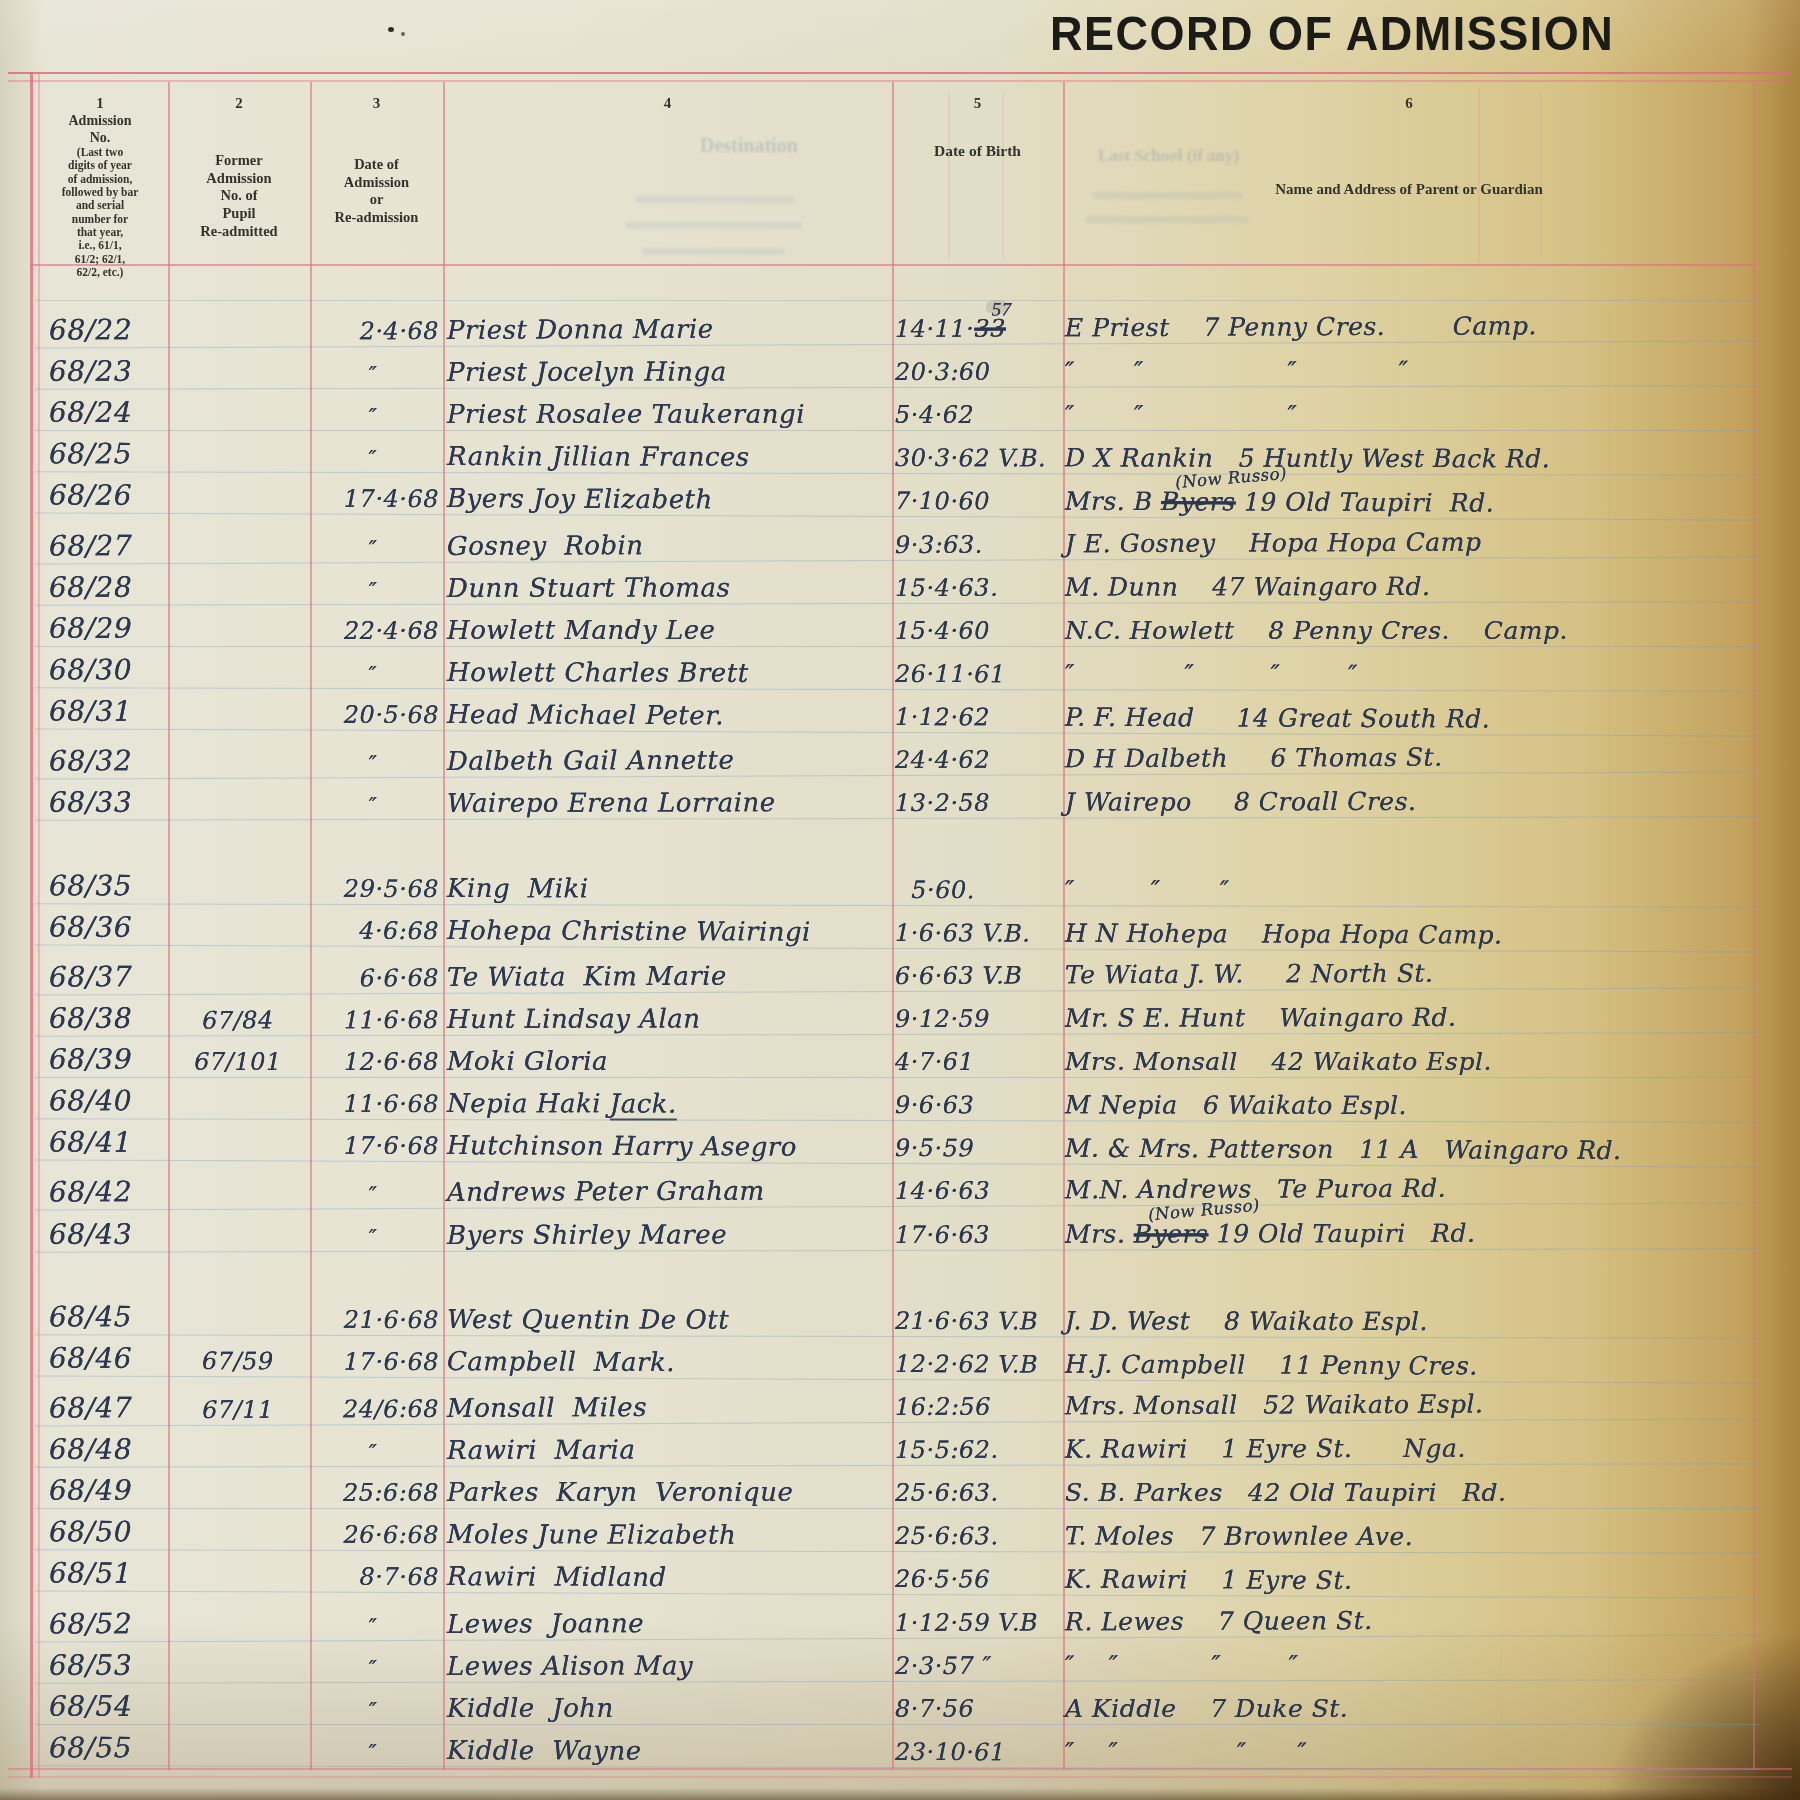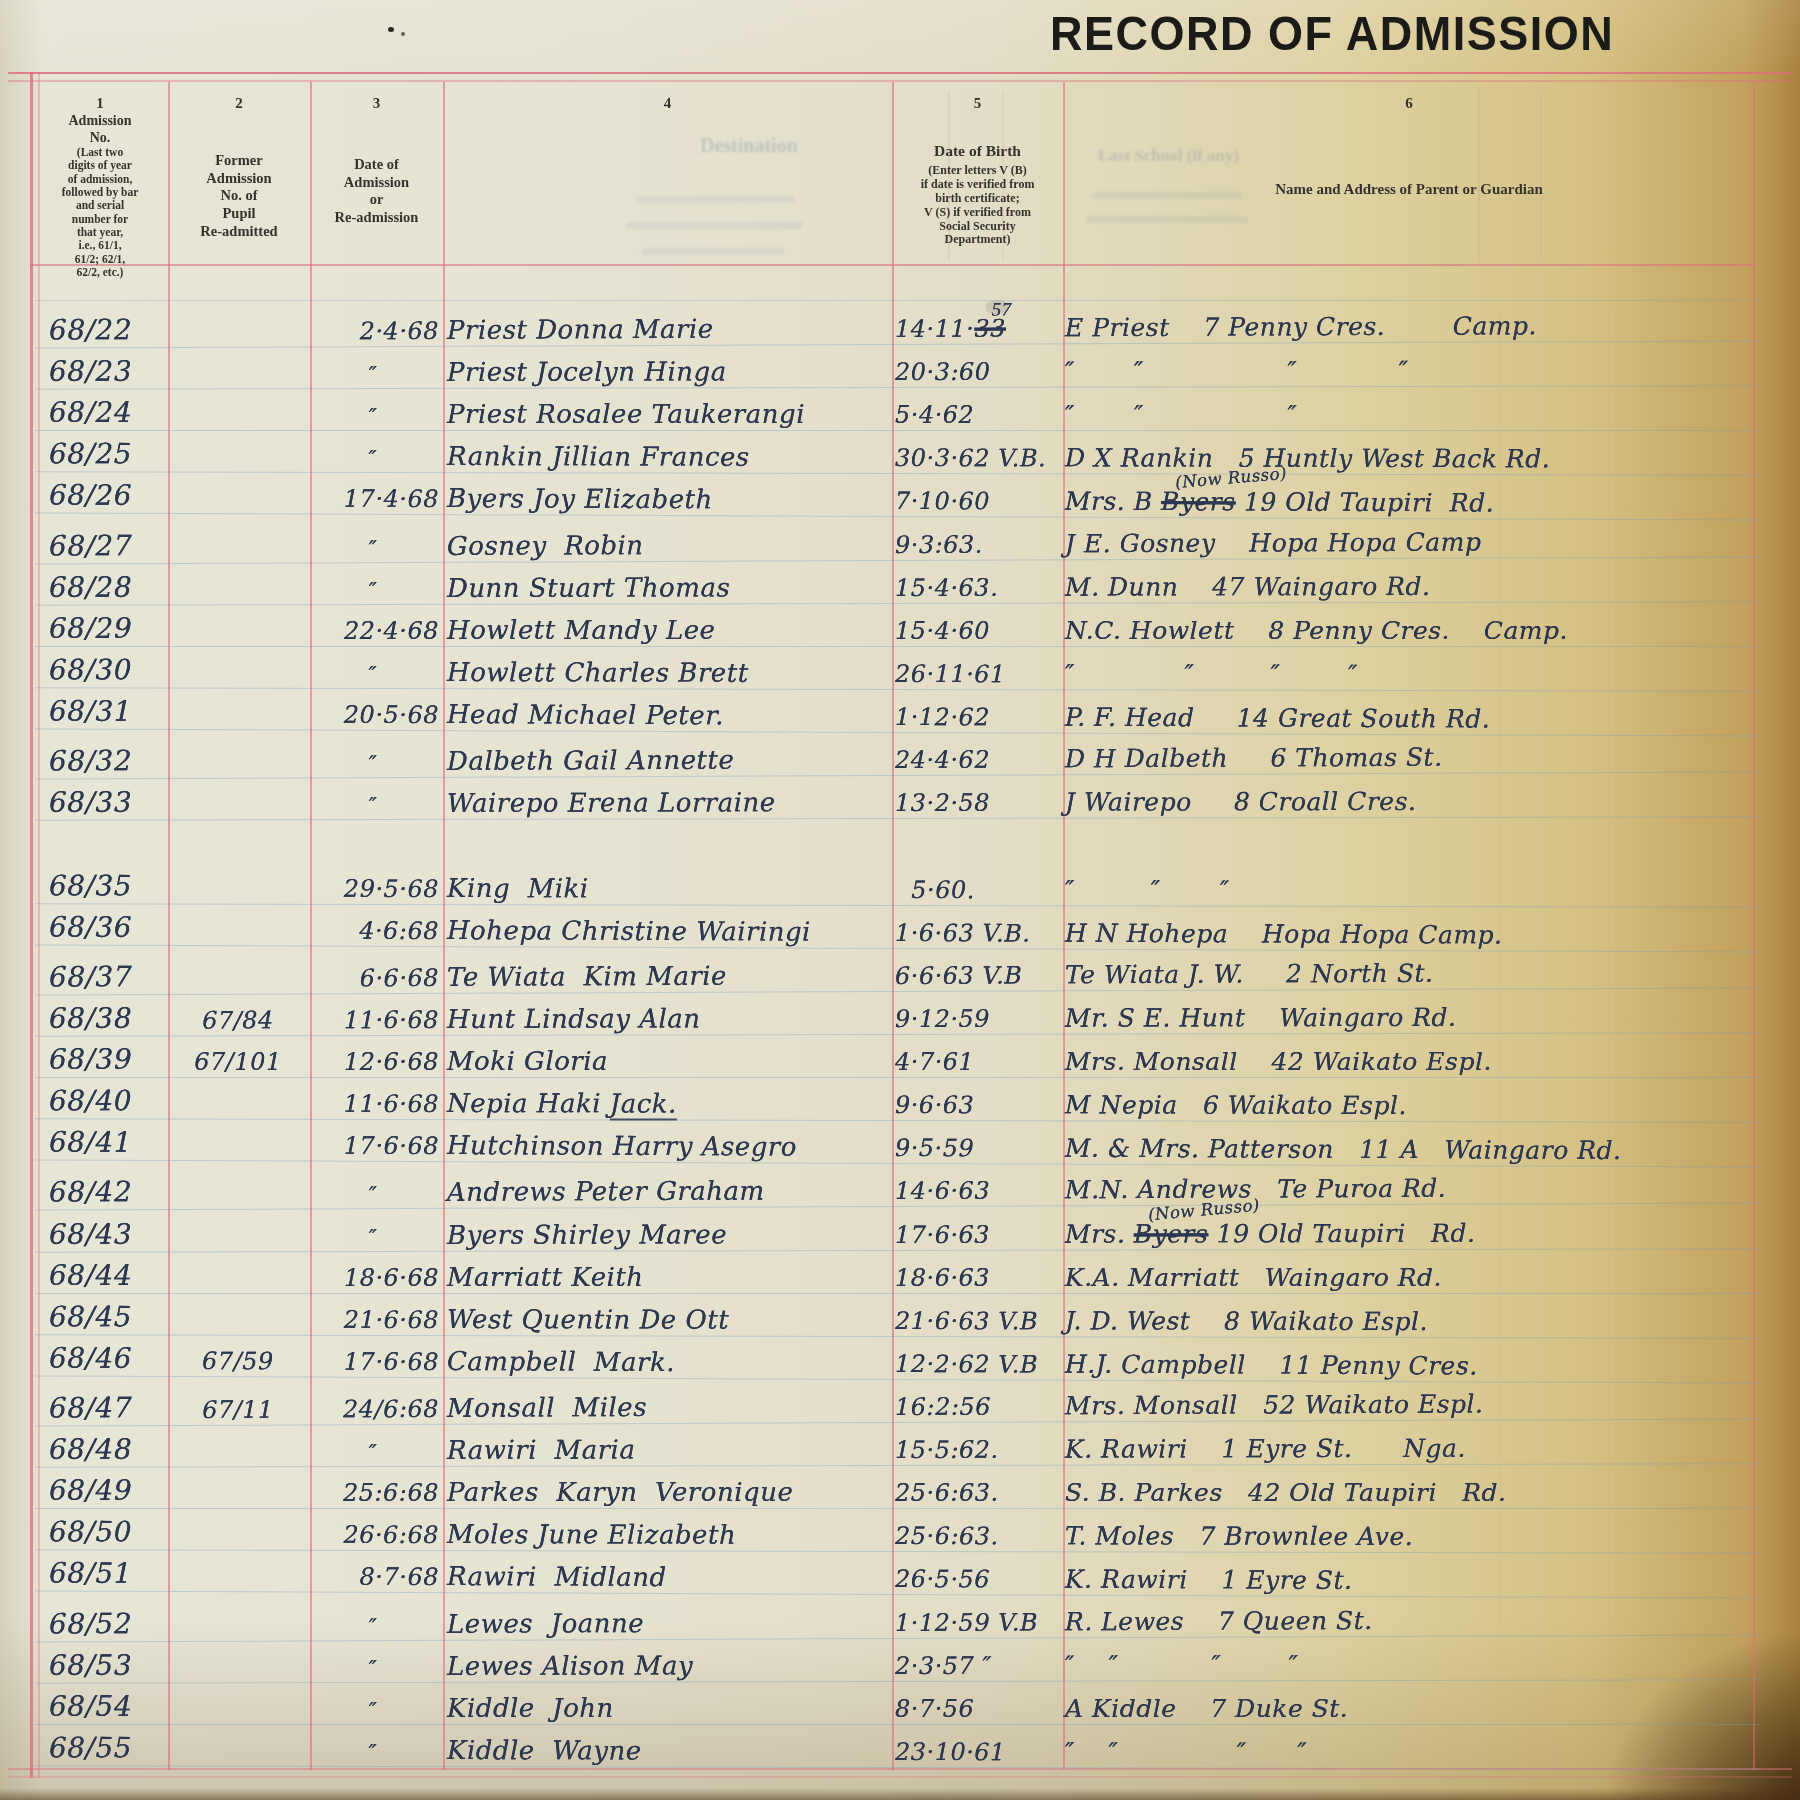--- a/index.html
+++ b/index.html
@@ -129,26 +129,20 @@
 Admission
 or
 Re-admission</div>
   </div>
   <div class="hcell hc4">
     <div class="hnum">4</div>
   </div>
   <div class="hcell hc5">
     <div class="hnum">5</div>
     <div class="hlabel">Date of Birth</div>
-    <div class="hnote">(Enter letters V (B)
-if date is verified from
-birth certificate;
-V (S) if verified from
-Social Security
-Department)</div>
   </div>
   <div class="hcell hc6">
     <div class="hnum">6</div>
     <div class="hlabel">Name and Address of Parent or Guardian</div>
   </div>
 </div>
 
 <div id="rows">
     <div class="row" style="top: 0px; transform: rotate(-0.24deg);">
       <div class="cell c-no">68/22</div>
@@ -311,28 +305,20 @@
       <div class="cell c-parent">M.N. Andrews   Te Puroa Rd.</div>
     </div>
     <div class="row" style="top: 905.52px; transform: rotate(-0.12deg);">
       <div class="cell c-no">68/43</div>
       <div class="cell c-former"></div>
       <div class="cell c-date ditto">″</div>
       <div class="cell c-name">Byers Shirley Maree</div>
       <div class="cell c-dob">17·6·63</div>
       <div class="cell c-parent">Mrs. <span class="rel"><span class="struck">Byers</span><span class="note">(Now Russo)</span></span> 19 Old Taupiri   Rd.</div>
     </div>
-    <div class="row" style="top: 948.64px; transform: rotate(0deg);">
-      <div class="cell c-no">68/44</div>
-      <div class="cell c-former"></div>
-      <div class="cell c-date">18·6·68</div>
-      <div class="cell c-name">Marriatt Keith</div>
-      <div class="cell c-dob">18·6·63</div>
-      <div class="cell c-parent">K.A. Marriatt   Waingaro Rd.</div>
-    </div>
     <div class="row" style="top: 991.76px; transform: rotate(0.12deg);">
       <div class="cell c-no">68/45</div>
       <div class="cell c-former"></div>
       <div class="cell c-date">21·6·68</div>
       <div class="cell c-name">West Quentin De Ott</div>
       <div class="cell c-dob">21·6·63 V.B</div>
       <div class="cell c-parent">J. D. West    8 Waikato Espl.</div>
     </div>
     <div class="row" style="top: 1034.88px; transform: rotate(0.24deg);">
       <div class="cell c-no">68/46</div>

